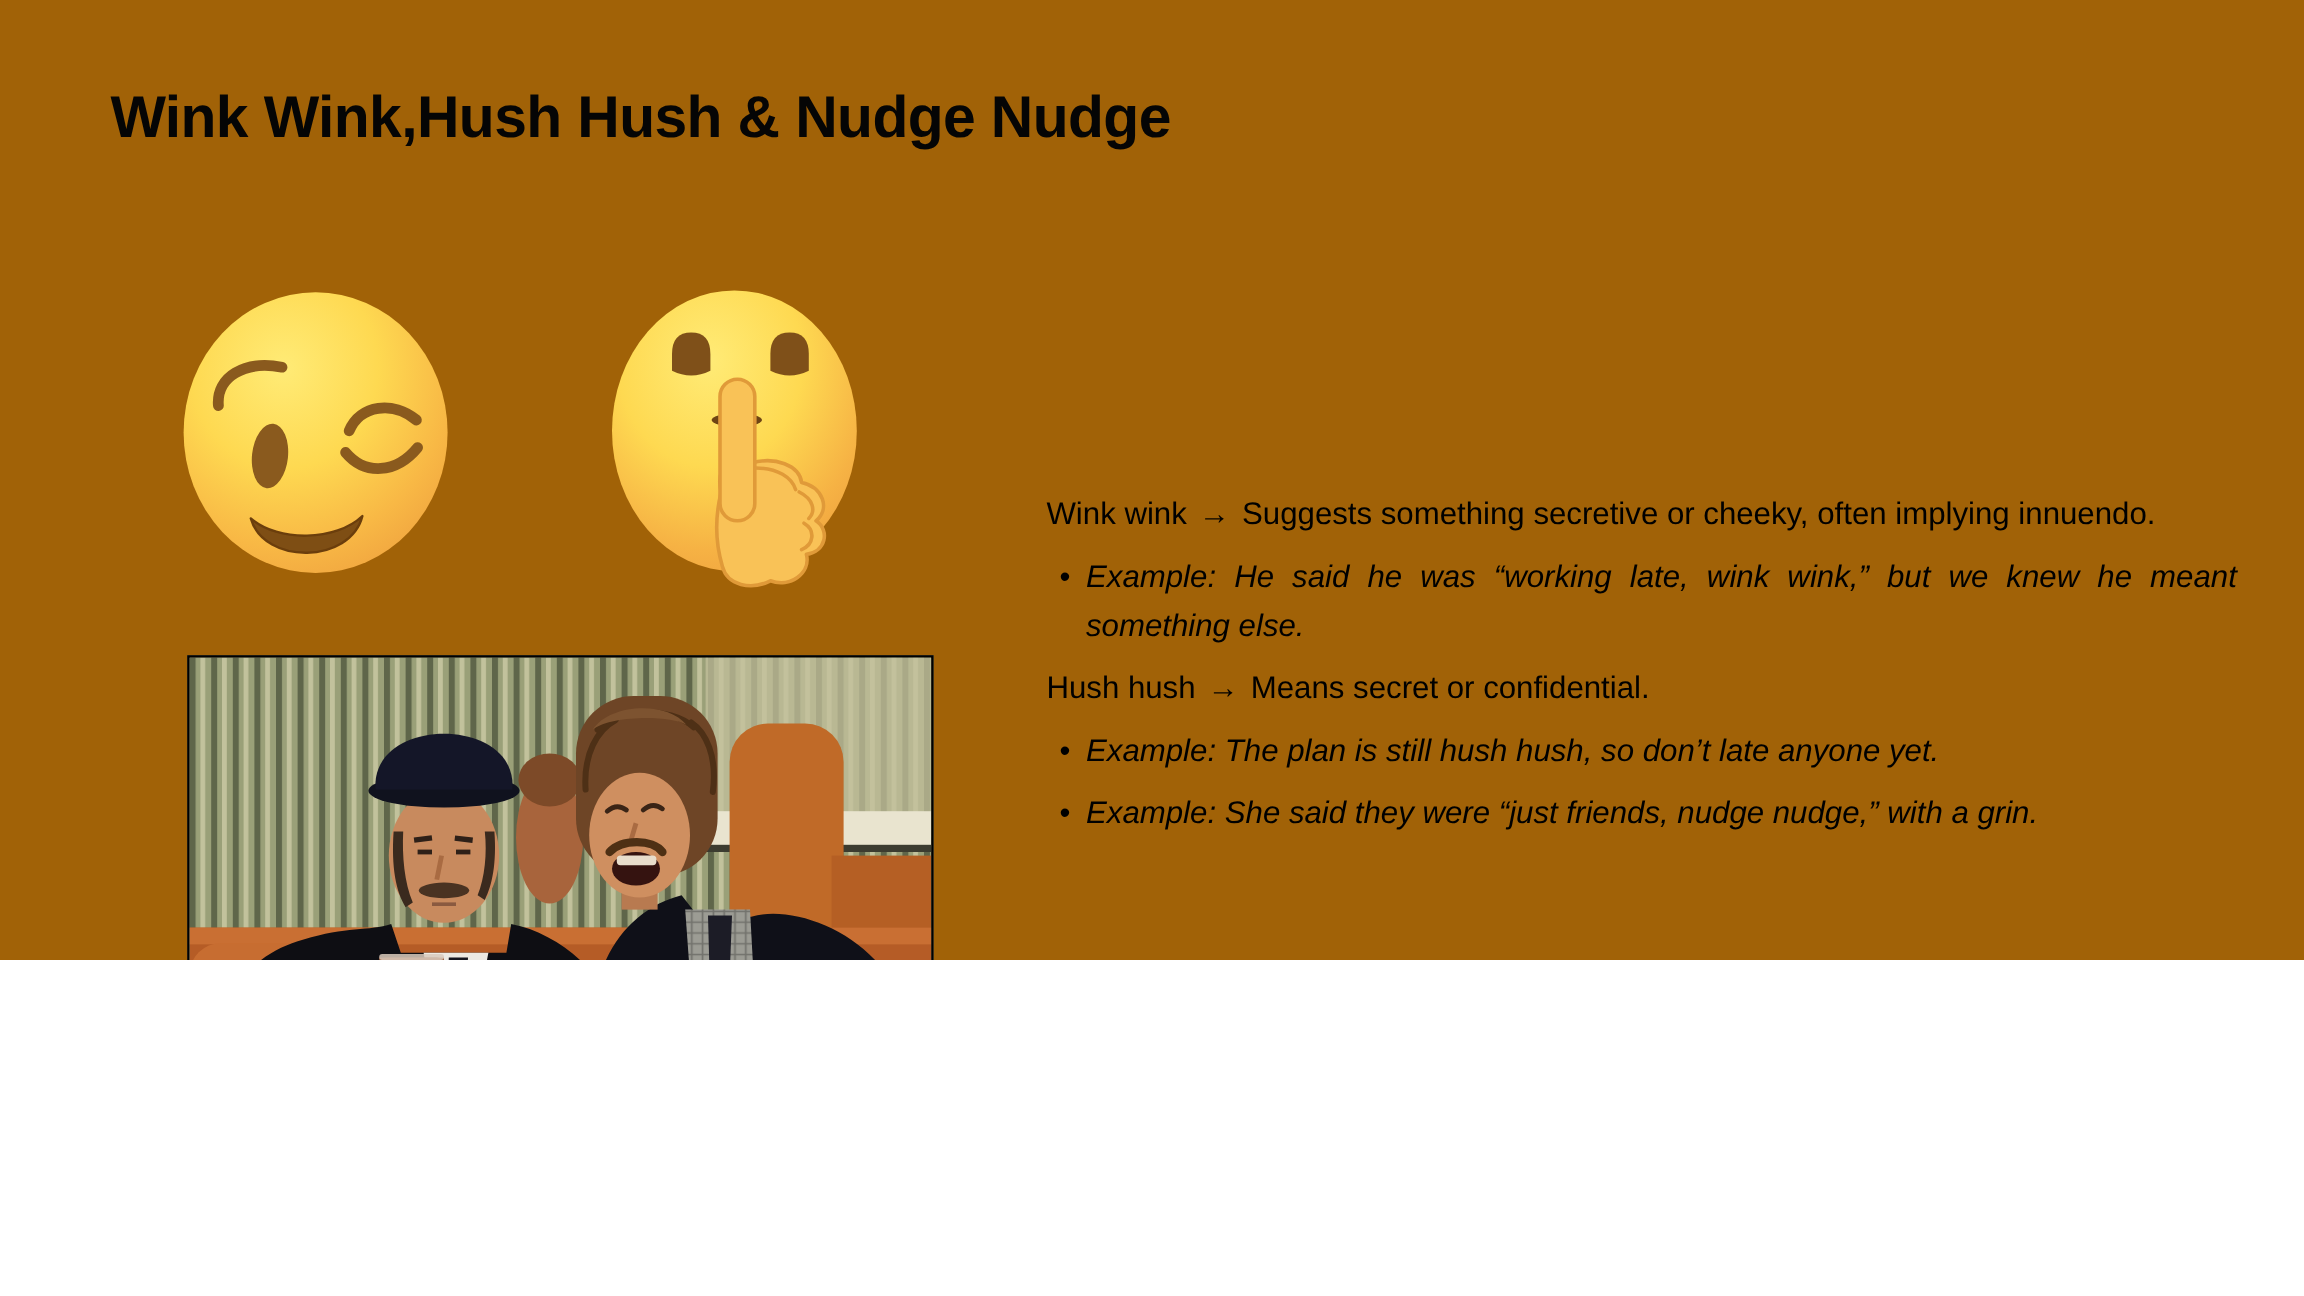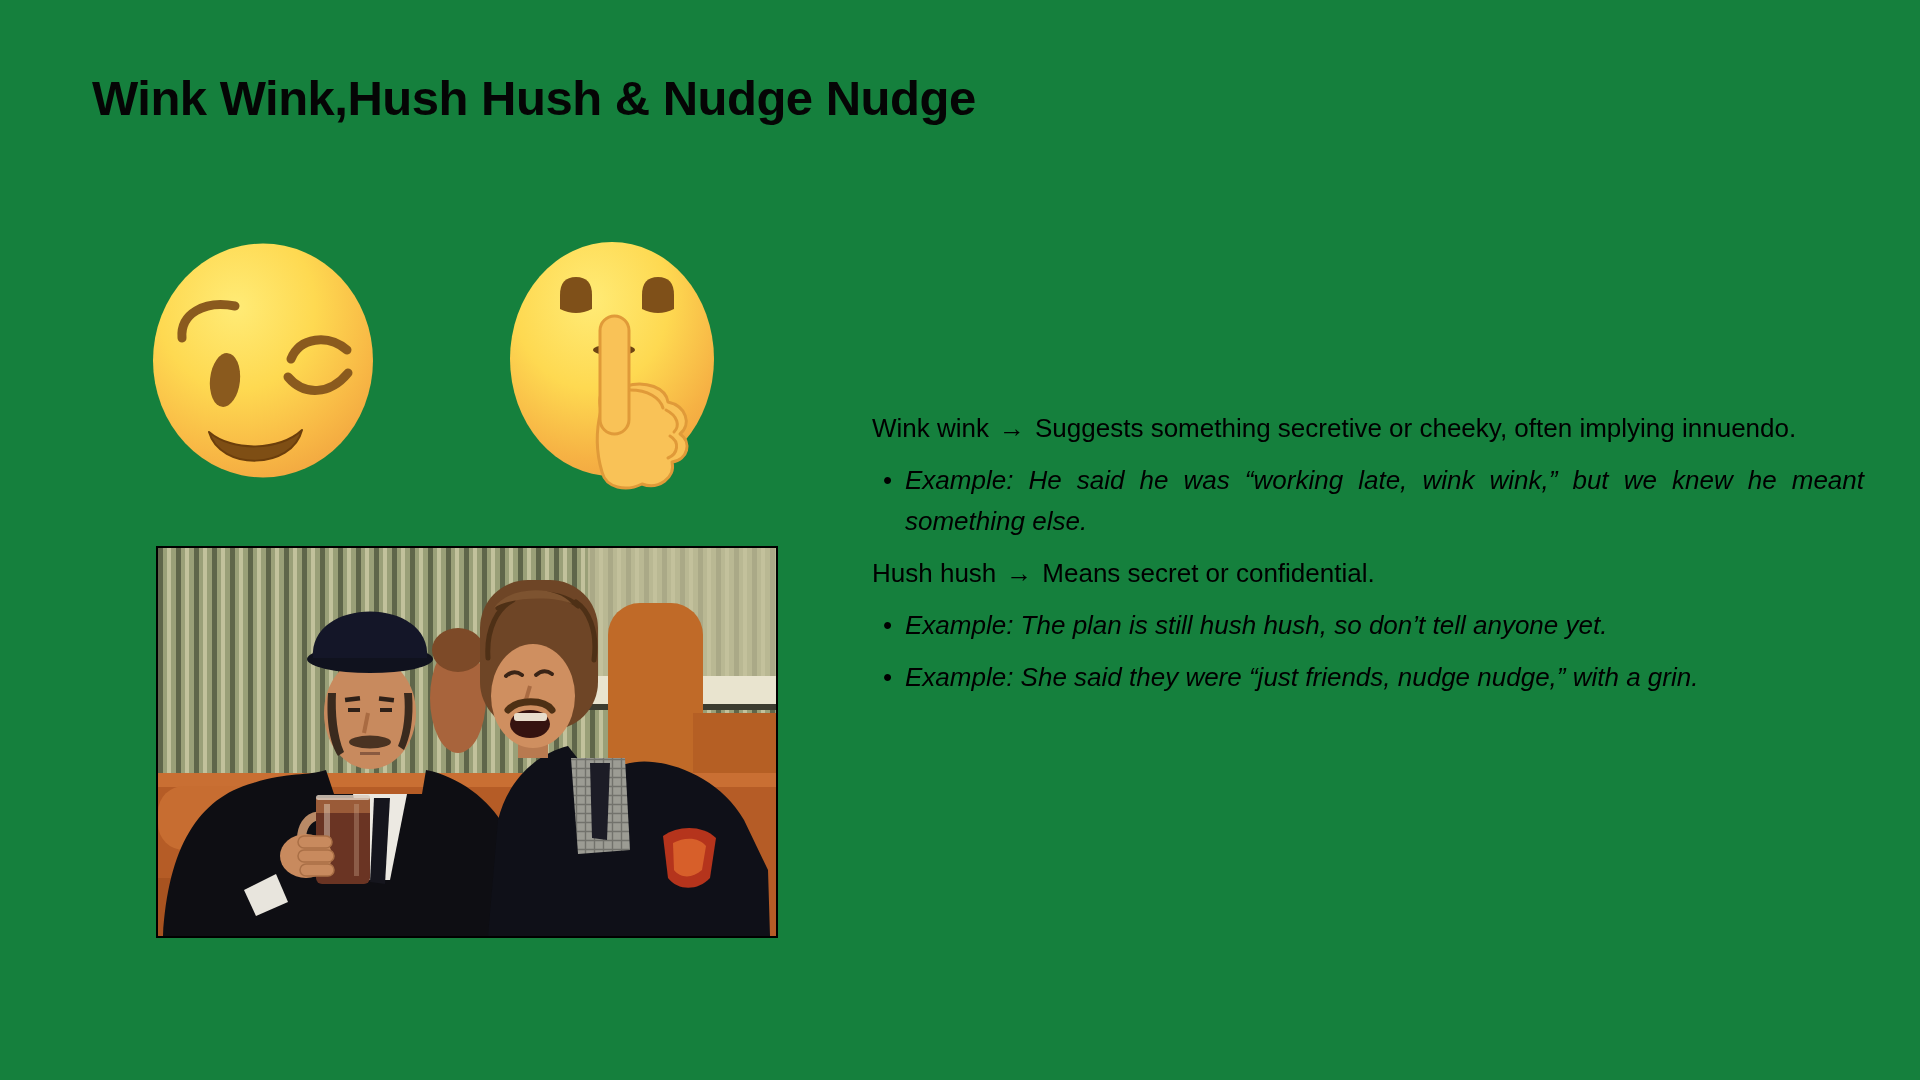--- a/index.html
+++ b/index.html
@@ -1,17 +1,17 @@
 <!DOCTYPE html>
 <html><head>
 <meta charset="utf-8">
 <style>
   html,body{margin:0;padding:0;background:#ffffff;}
   .slide{
-    position:relative;width:1920px;height:1080px;background:#15803d;
+    position:relative;width:1920px;height:800px;background:#a16207;
     font-family:"Liberation Sans",sans-serif;color:#000;overflow:hidden;
   }
   .title{
     position:absolute;left:92px;top:70px;margin:0;
     font-size:49px;font-weight:700;letter-spacing:-0.5px;color:#050505;
     white-space:nowrap;
   }
   .emoji{position:absolute;}
   .emoji-wink{left:152px;top:243px;width:222px;height:235px;}
   .emoji-shush{left:508px;top:240px;width:208px;height:252px;}
@@ -168,19 +168,19 @@
   </div>
 
   <div class="content">
 
     <p class="def"><span>Wink wink</span><span class="arrow">→</span><span>Suggests something secretive or cheeky, often implying innuendo.</span></p>
 
     <p class="example justified"><span class="bullet">•</span><span>Example: He said he was “working late, wink wink,” but we knew he meant something else.</span></p>
 
     <p class="def"><span>Hush hush</span><span class="arrow">→</span><span>Means secret or confidential.</span></p>
 
-    <p class="example"><span class="bullet">•</span><span>Example: The plan is still hush hush, so don’t tell anyone yet.</span></p>
+    <p class="example"><span class="bullet">•</span><span>Example: The plan is still hush hush, so don’t late anyone yet.</span></p>
 
 
     <p class="example"><span class="bullet">•</span><span>Example: She said they were “just friends, nudge nudge,” with a grin.</span></p>
 
   </div>
 </div>
 
 </body></html>

